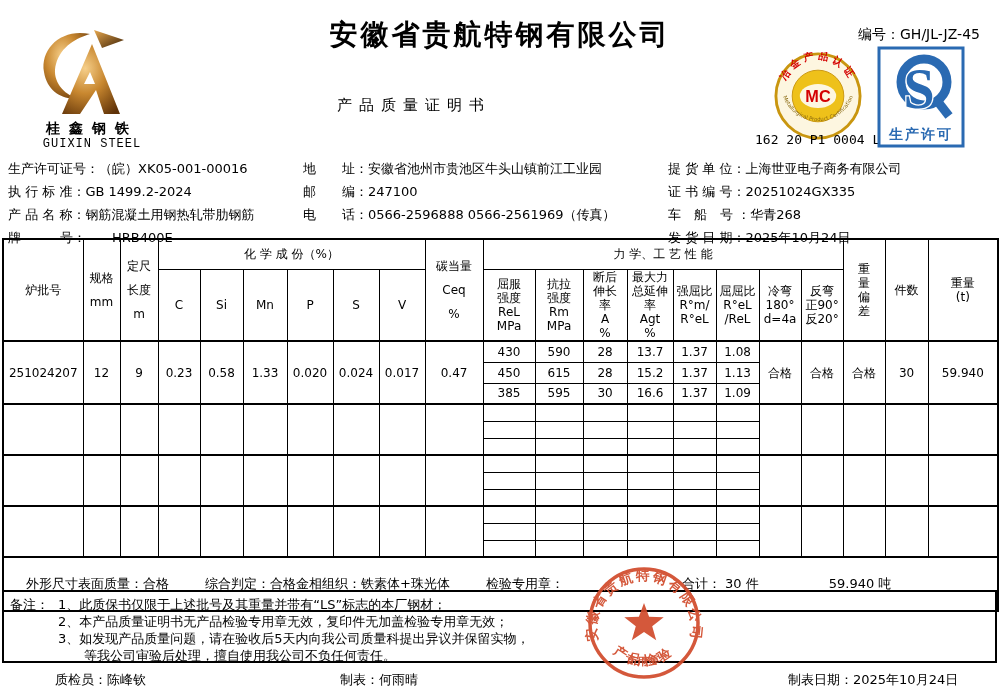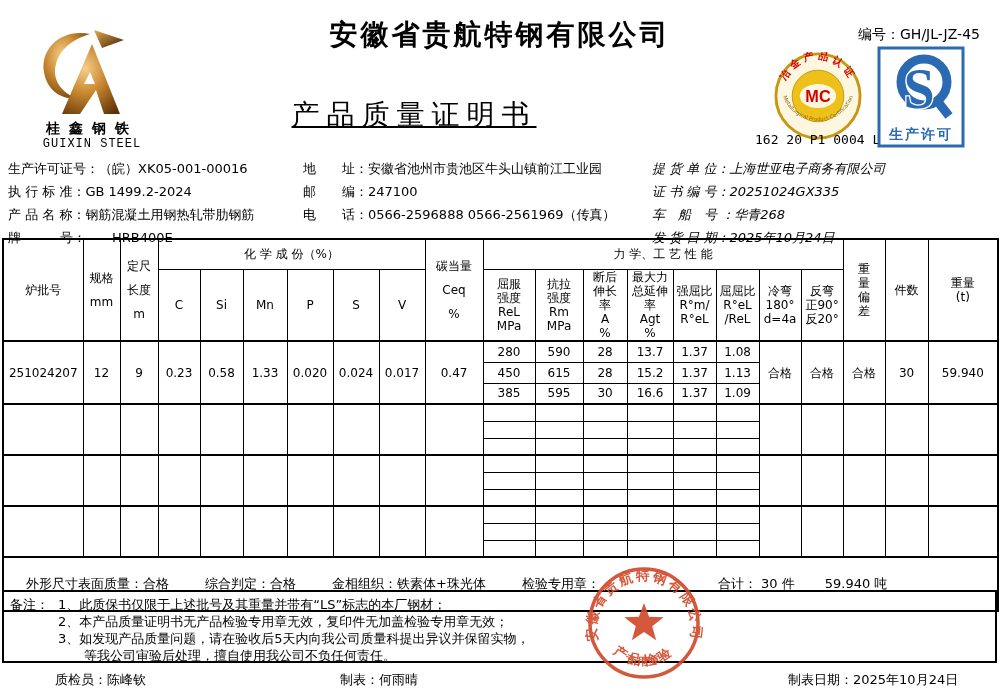--- a/index.html
+++ b/index.html
@@ -3,52 +3,52 @@
 <meta charset="utf-8">
 <style>
   * { margin:0; padding:0; box-sizing:border-box; }
   html,body { width:1000px; height:694px; background:#ffffff; font-family:"DejaVu Sans","Liberation Sans",sans-serif; color:#000; }
   .page { position:relative; width:1000px; height:694px; background:#fff; overflow:hidden; }
 
   
   .company-title { position:absolute; top:16px; left:0; width:1000px; text-align:center;
     font-family:"Liberation Serif","DejaVu Serif",serif; font-size:28px; font-weight:bold; letter-spacing:3px; }
   .doc-subtitle { position:absolute; top:96px; left:0; width:828px; text-align:center;
-    font-family:"Liberation Serif","DejaVu Serif",serif; font-size:28px; letter-spacing:7px;text-decoration:underline; }
+    font-family:"Liberation Serif","DejaVu Serif",serif; font-size:15px; letter-spacing:7px; }
   .doc-no { position:absolute; top:26px; left:858px; font-size:14px; white-space:nowrap; }
 
   .guixin-logo { position:absolute; top:26px; left:32px; }
   .guixin-cn { position:absolute; top:120px; left:22px; width:140px; text-align:center; font-size:14px; font-weight:bold; letter-spacing:9px; }
   .guixin-en { position:absolute; top:137px; left:22px; width:140px; text-align:center; font-size:12px; font-family:Liberation Mono, monospace; letter-spacing:1px; }
 
   .mc-logo { position:absolute; top:52px; left:770px; }
   .mc-no { position:absolute; top:132px; left:755px; font-size:13px; font-family:"DejaVu Sans Mono","Liberation Mono",monospace; white-space:nowrap; }
   .qs-logo { position:absolute; top:46px; left:877px; }
 
   
   .info { position:absolute; top:157px; left:0; width:1000px; font-size:13px; }
   .info-col { position:absolute; top:0; }
   .info-col.c1 { left:8px;   width:295px; }
   .info-col.c2 { left:303px; width:362px; }
-  .info-col.c3 { left:652px; width:330px;font-style:italic; }
+  .info-col.c3 { left:668px; width:330px; }
   .info-line { height:23px; line-height:23px; white-space:nowrap; }
 
   
   table.qt { position:absolute; top:238px; left:2px; width:995px; border-collapse:collapse; table-layout:fixed; border:2px solid #000; }
   table.qt th, table.qt td { border:1px solid #000; font-size:12px; font-weight:normal; text-align:center; vertical-align:middle; padding:0; white-space:pre-line; line-height:1.18; overflow:hidden; }
   table.qt th[rowspan="2"], tr.h2 th { border-bottom:2px solid #000; }
   tr.h1 { height:30px; } tr.h2 { height:70px; }
   tr.dr { height:21px; } tr.er { height:17px; }
   tr.rowend td, table.qt td[rowspan="3"] { border-bottom:2px solid #000; }
   .th-tall { line-height:2.0 !important; }
   tr.summary { height:23px; }
   tr.summary td { border:none; border-top:2px solid #000; text-align:left; }
   .sum-flex { display:flex; align-items:center; height:23px; font-size:13px; white-space:nowrap; }
-  .sum-flex .si1{ margin-left:22px; } .sum-flex .si2{ margin-left:36px; } .sum-flex .si3{ margin-left:36px; }
-  .sum-flex .si4{ margin-left:36px; } .sum-flex .si5{ margin-left:118px; } .sum-flex .si6{ margin-left:30px; }
+  .sum-flex .si1{ margin-left:22px; } .sum-flex .si2{ margin-left:36px; } .sum-flex .si3{ }
+  .sum-flex .si4{ margin-left:36px; } .sum-flex .si5{ margin-left:118px; } .sum-flex .si6{ margin-left:70px; }
 
   
   .remarks { position:absolute; top:590px; left:2px; width:995px; height:73px; border:2px solid #000; padding:4px 6px; font-size:13px; display:flex; }
   .remarks-label { width:48px; line-height:17px; }
   .remarks-lines { line-height:17px; }
 
   
   .footer { position:absolute; top:671px; left:0; width:1000px; font-size:13px; }
   .footer span { position:absolute; white-space:nowrap; }
   .f-inspector { left:55px; } .f-tabulator { left:340px; } .f-date { left:788px; }
@@ -212,21 +212,21 @@
       <td rowspan="3">251024207</td>
       <td rowspan="3">12</td>
       <td rowspan="3">9</td>
       <td rowspan="3">0.23</td>
       <td rowspan="3">0.58</td>
       <td rowspan="3">1.33</td>
       <td rowspan="3">0.020</td>
       <td rowspan="3">0.024</td>
       <td rowspan="3">0.017</td>
       <td rowspan="3">0.47</td>
-      <td>280</td>
+      <td>430</td>
       <td>590</td>
       <td>28</td>
       <td>13.7</td>
       <td>1.37</td>
       <td>1.08</td>
       <td rowspan="3">合格</td>
       <td rowspan="3">合格</td>
       <td rowspan="3">合格</td>
       <td rowspan="3">30</td>
       <td rowspan="3">59.940</td>

